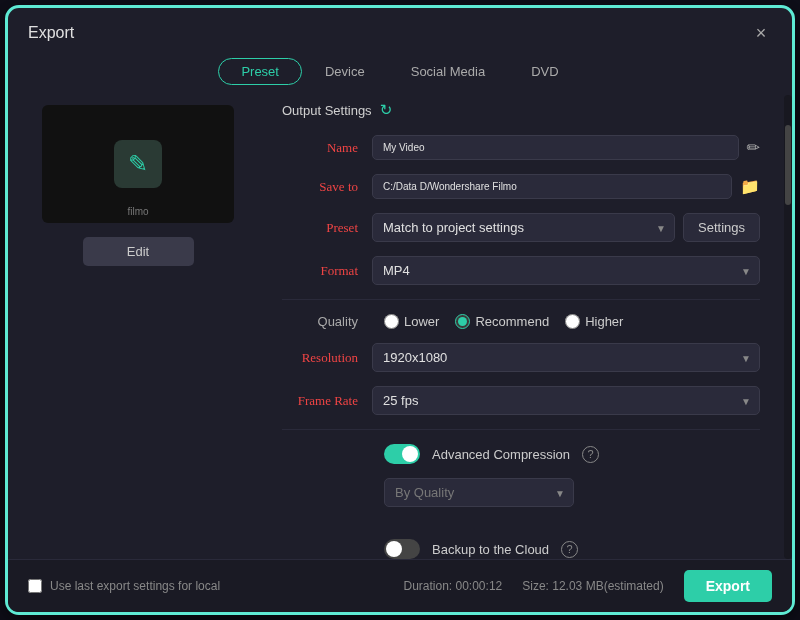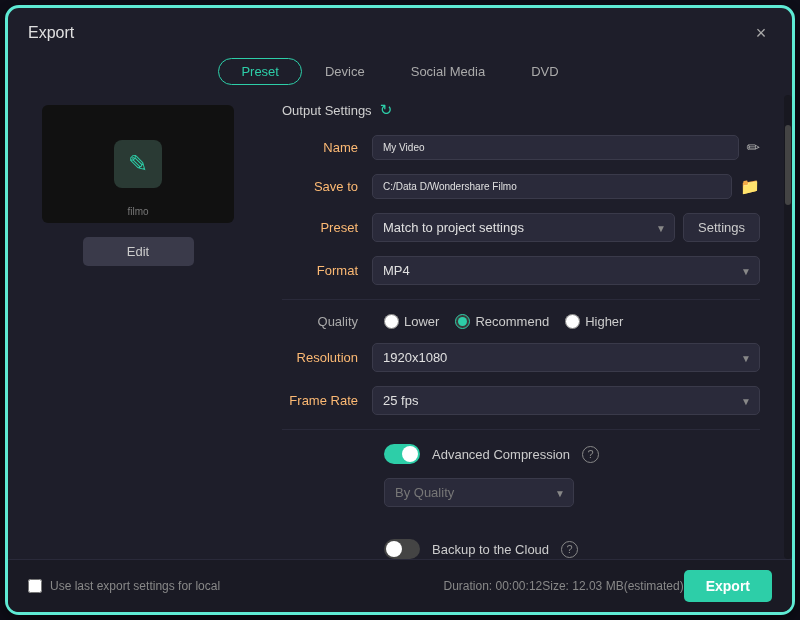--- a/index.html
+++ b/index.html
@@ -156,25 +156,26 @@
       cursor: pointer;
     }
     .form-row {
       display: flex;
       align-items: center;
       margin-bottom: 14px;
       gap: 0;
     }
     .form-label {
       width: 90px;
-      color: #fdba74;
+      color: #ef4444;
       font-size: 13px;
       text-align: right;
       padding-right: 14px;
       flex-shrink: 0;
+      font-family: Liberation Serif, serif;
     }
     .form-input {
       flex: 1;
       background: #2a2a3a;
       border: 1px solid #3a3a4a;
       border-radius: 5px;
       color: #e0e0e0;
       font-size: 10px;
       padding: 6px 10px;
       outline: none;
@@ -366,20 +367,21 @@
       height: 14px;
       accent-color: #2dcea8;
     }
     .footer-label {
       color: #888;
       font-size: 12px;
     }
     .footer-meta {
       display: flex;
       align-items: center;
+      gap: 20px;
       color: #888;
       font-size: 12px;
     }
     .export-btn {
       padding: 8px 22px;
       background: #2dcea8;
       border: none;
       border-radius: 5px;
       color: #fff;
       font-size: 14px;

